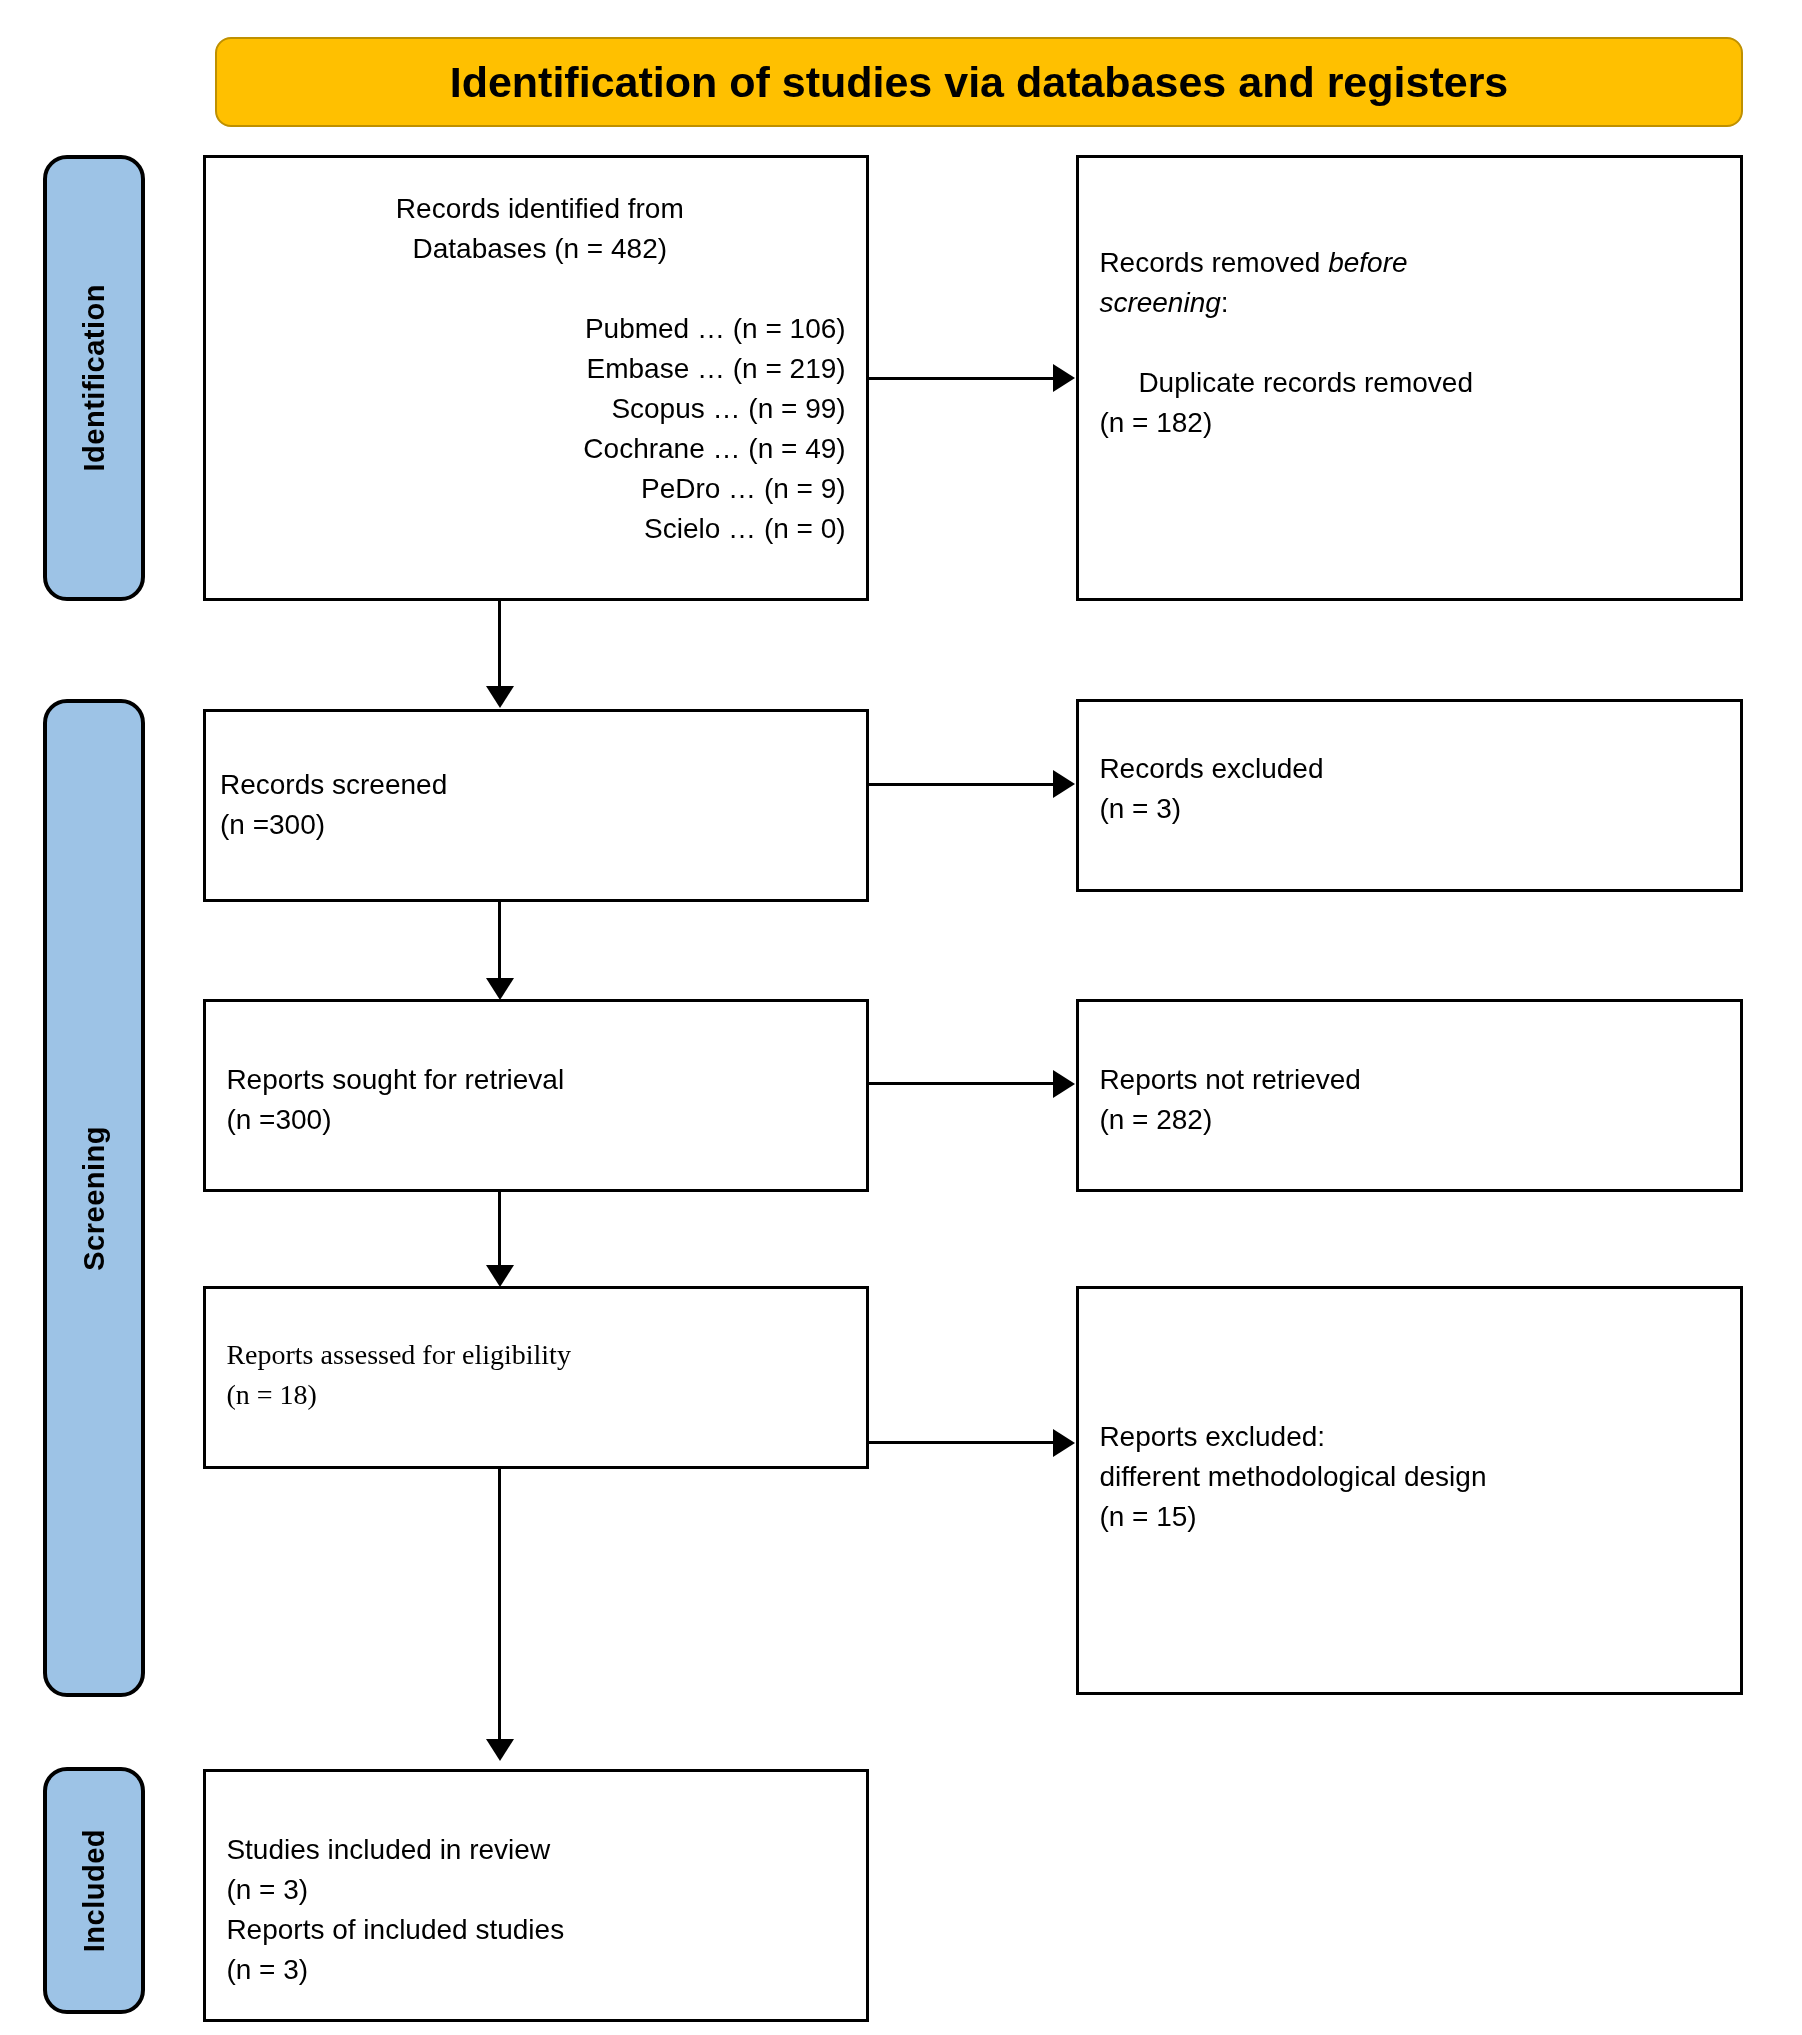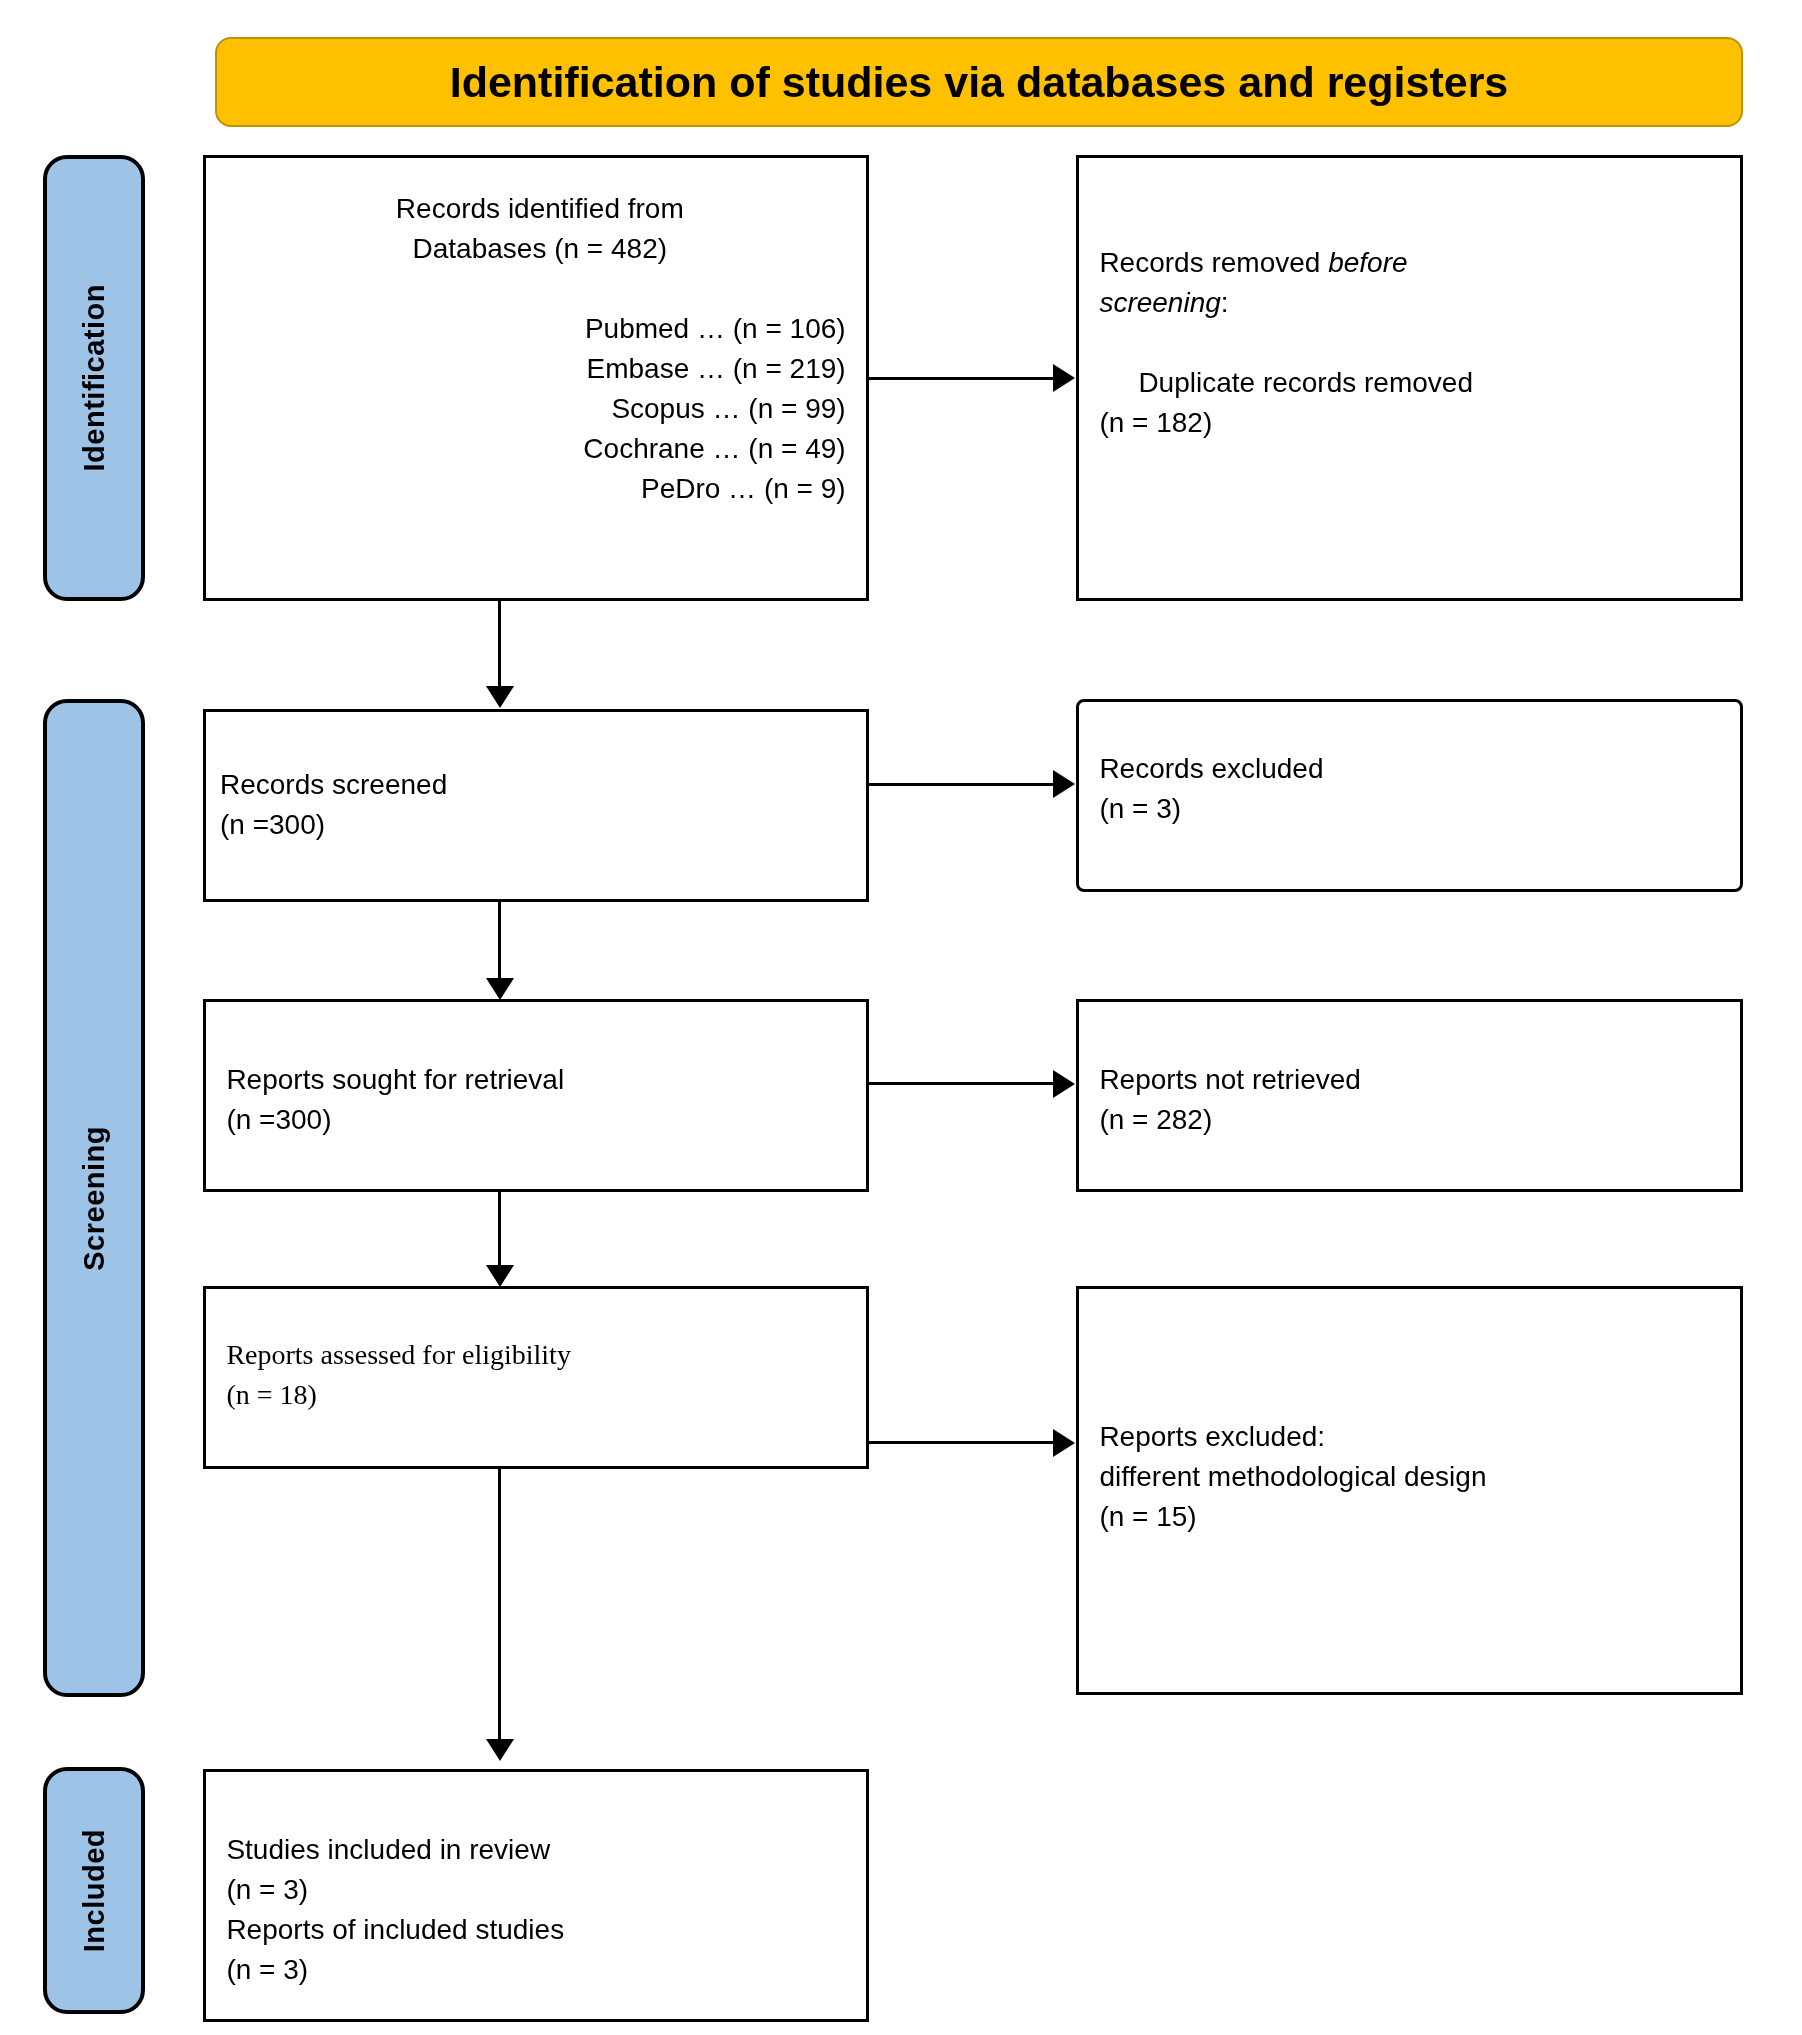--- a/index.html
+++ b/index.html
@@ -135,20 +135,21 @@
   <div class="pbox" style="left:203px; top:155px; width:666px; height:446px;">
     <div class="pbox-inner" style="top:31px;padding-left:28px;">
       <div class="pline center">Records identified from</div>
       <div class="pline center">Databases (n = 482)</div>
       <div class="spacer-line"></div>
       <div class="pline right">Pubmed … (n = 106)</div>
       <div class="pline right">Embase … (n = 219)</div>
       <div class="pline right">Scopus … (n = 99)</div>
       <div class="pline right">Cochrane … (n = 49)</div>
       <div class="pline right">PeDro … (n = 9)</div>
+      <div class="pline right">Scielo … (n = 0)</div>
     </div>
   </div>
 
   <div class="pbox" style="left:1076px; top:155px; width:667px; height:446px;">
     <div class="pbox-inner" style="top:85px;">
       <div class="pline">
         <span>Records removed </span><em>before</em>
       </div>
       <div class="pline">
         <em>screening</em><span>:</span>
@@ -159,21 +160,21 @@
     </div>
   </div>
 
   <div class="pbox" style="left:203px; top:709px; width:666px; height:193px;">
     <div class="pbox-inner" style="top:53px;padding-left:14px;">
       <div class="pline">Records screened</div>
       <div class="pline">(n =300)</div>
     </div>
   </div>
 
-  <div class="pbox" style="left:1076px; top:699px; width:667px; height:193px;border-radius:8px;">
+  <div class="pbox" style="left:1076px; top:699px; width:667px; height:193px;">
     <div class="pbox-inner" style="top:47px;">
       <div class="pline">Records excluded</div>
       <div class="pline">(n = 3)</div>
     </div>
   </div>
 
   <div class="pbox" style="left:203px; top:999px; width:666px; height:193px;">
     <div class="pbox-inner" style="top:58px;">
       <div class="pline">Reports sought for retrieval</div>
       <div class="pline">(n =300)</div>

